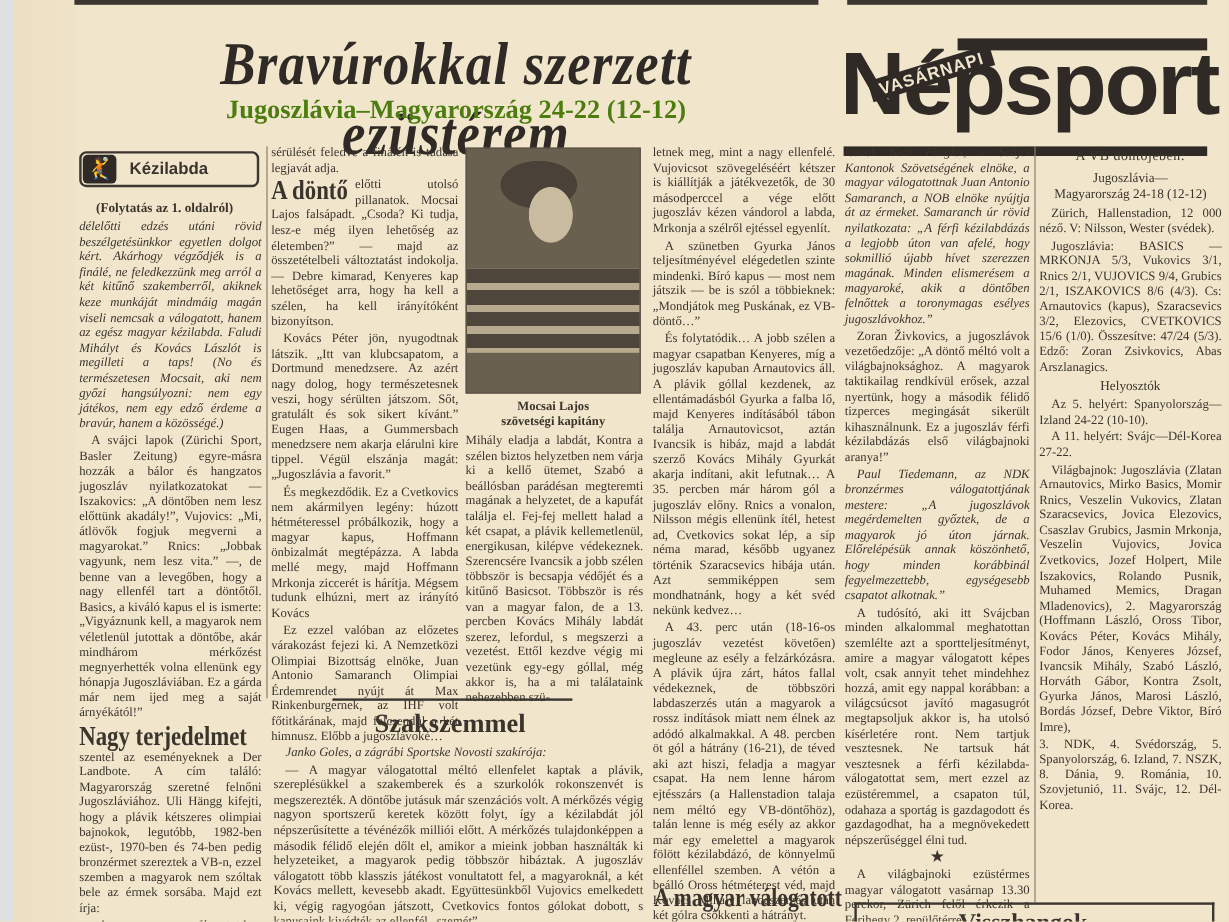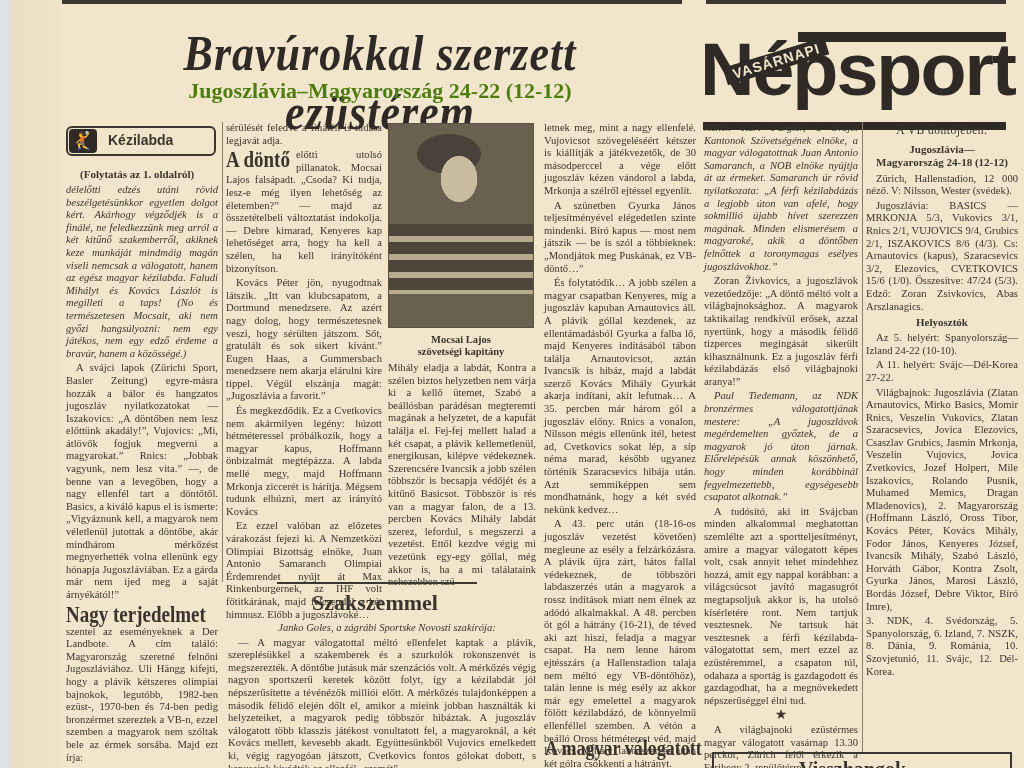--- a/index.html
+++ b/index.html
@@ -78,21 +78,21 @@
     background-position: 0 0, 0 0, 0 100px, 0 0;
     background-repeat: no-repeat;
     border: 1px solid #5a5245;
   }
   .caption { position: absolute; left: 388px; top: 334px; width: 146px; text-align: center; font-size: 10.5px; font-weight: bold; line-height: 12px; }
 
   .rule { position: absolute; height: 1.5px; background: #3b3630; }
   .vrule { position: absolute; width: 1px; background: #8a7f6c; }
   .szak-title { position: absolute; left: 265px; top: 590px; width: 220px; text-align: center; font-weight: bold; font-size: 22px; }
   .results-title { text-align: center; font-weight: normal; font-size: 11.5px; margin: 2px 0 6px; letter-spacing: 0.5px; }
-  .results-sub { text-align: center; font-weight: bold; font-size: 11px; line-height: 13px; margin-bottom: 4px; }
+  .results-sub { text-align: center; font-weight: normal; font-size: 11px; line-height: 13px; margin-bottom: 4px; }
   .bold-block { font-weight: normal; }
   .visszabox { position: absolute; left: 712px; top: 752px; width: 300px; height: 30px; border: 2px solid #3b3630; border-bottom: none; }
   .visszabox span { position: absolute; left: 85px; top: 4px; font-weight: bold; font-size: 20px; }
   .big-runin { position: absolute; left: 545px; top: 738px; font-weight: bold; font-size: 18px; transform: scaleY(1.2); }
 </style>
 </head>
 <body>
 
 <div class="left-margin"></div>
 <div class="paper"></div>
@@ -152,21 +152,21 @@
   <p class="noindent">letnek meg, mint a nagy ellenfelé. Vujovicsot szövegeléséért kétszer is kiállítják a játékvezetők, de 30 másodperccel a vége előtt jugoszláv kézen vándorol a labda, Mrkonja a szélről ejtéssel egyenlít.</p>
   <p>A szünetben Gyurka János teljesítményével elégedetlen szinte mindenki. Bíró kapus — most nem játszik — be is szól a többieknek: „Mondjátok meg Puskának, ez VB-döntő…”</p>
   <p>És folytatódik… A jobb szélen a magyar csapatban Kenyeres, míg a jugoszláv kapuban Arnautovics áll. A plávik góllal kezdenek, az ellentámadásból Gyurka a falba lő, majd Kenyeres indításából tábon találja Arnautovicsot, aztán Ivancsik is hibáz, majd a labdát szerző Kovács Mihály Gyurkát akarja indítani, akit lefutnak… A 35. percben már három gól a jugoszláv előny. Rnics a vonalon, Nilsson mégis ellenünk ítél, hetest ad, Cvetkovics sokat lép, a síp néma marad, később ugyanez történik Szaracsevics hibája után. Azt semmiképpen sem mondhatnánk, hogy a két svéd nekünk kedvez…</p>
   <p>A 43. perc után (18-16-os jugoszláv vezetést követően) megleune az esély a felzárkózásra. A plávik újra zárt, hátos fallal védekeznek, de többszöri labdaszerzés után a magyarok a rossz indítások miatt nem élnek az adódó alkalmakkal. A 48. percben öt gól a hátrány (16-21), de téved aki azt hiszi, feladja a magyar csapat. Ha nem lenne három ejtésszárs (a Hallenstadion talaja nem méltó egy VB-döntőhöz), talán lenne is még esély az akkor már egy emelettel a magyarok fölött kézilabdázó, de könnyelmű ellenféllel szemben. A vétón a beálló Oross hétméterest véd, majd Kovács Mihály labdaszerzés után két gólra csökkenti a hátrányt.</p>
 </div>
 <div class="big-runin">A magyar válogatott</div>
 
 <div class="rule" style="left:277px; top:582px; width:200px;"></div>
 <div class="szak-title">Szakszemmel</div>
 <div class="col" style="left:228px; top:622px; width:308px;">
-  <p class="i" style="text-align:center;">Janko Goles, a zágrábi Sportske Novosti szakírója:</p>
+  <p class="i" style="text-align:left;">Janko Goles, a zágrábi Sportske Novosti szakírója:</p>
   <p>— A magyar válogatottal méltó ellenfelet kaptak a plávik, szereplésükkel a szakemberek és a szurkolók rokonszenvét is megszerezték. A döntőbe jutásuk már szenzációs volt. A mérkőzés végig nagyon sportszerű keretek között folyt, így a kézilabdát jól népszerűsítette a tévénézők milliói előtt. A mérkőzés tulajdonképpen a második félidő elején dőlt el, amikor a mieink jobban használták ki helyzeteiket, a magyarok pedig többször hibáztak. A jugoszláv válogatott több klasszis játékost vonultatott fel, a magyaroknál, a két Kovács mellett, kevesebb akadt. Együttesünkből Vujovics emelkedett ki, végig ragyogóan játszott, Cvetkovics fontos gólokat dobott, s kapusaink kivédték az ellenfél „szemét”.</p>
 </div>
 
 <div class="col" style="left:704px; top:122px; width:154px;">
   <p class="noindent i">lesnek Kurt Furgler, a Svájci Kantonok Szövetségének elnöke, a magyar válogatottnak Juan Antonio Samaranch, a NOB elnöke nyújtja át az érmeket. Samaranch úr rövid nyilatkozata: „A férfi kézilabdázás a legjobb úton van afelé, hogy sokmillió újabb hívet szerezzen magának. Minden elismerésem a magyaroké, akik a döntőben felnőttek a toronymagas esélyes jugoszlávokhoz.”</p>
   <p>Zoran Živkovics, a jugoszlávok vezetőedzője: „A döntő méltó volt a világbajnoksághoz. A magyarok taktikailag rendkívül erősek, azzal nyertünk, hogy a második félidő tizperces megingását sikerült kihasználnunk. Ez a jugoszláv férfi kézilabdázás első világbajnoki aranya!”</p>
   <p class="i">Paul Tiedemann, az NDK bronzérmes válogatottjának mestere: „A jugoszlávok megérdemelten győztek, de a magyarok jó úton járnak. Előrelépésük annak köszönhető, hogy minden korábbinál fegyelmezettebb, egységesebb csapatot alkotnak.”</p>
   <p>A tudósító, aki itt Svájcban minden alkalommal meghatottan szemlélte azt a sportteljesítményt, amire a magyar válogatott képes volt, csak annyit tehet mindehhez hozzá, amit egy nappal korábban: a világcsúcsot javító magasugrót megtapsoljuk akkor is, ha utolsó kísérletére ront. Nem tartjuk vesztesnek. Ne tartsuk hát vesztesnek a férfi kézilabda-válogatottat sem, mert ezzel az ezüstéremmel, a csapaton túl, odahaza a sportág is gazdagodott és gazdagodhat, ha a megnövekedett népszerűséggel élni tud.</p>
   <div style="text-align:center; font-size:14px; margin:2px 0;">★</div>
   <p>A világbajnoki ezüstérmes magyar válogatott vasárnap 13.30 perckor, Zürich felől érkezik a Ferihegy 2. repülőtérre.</p>

